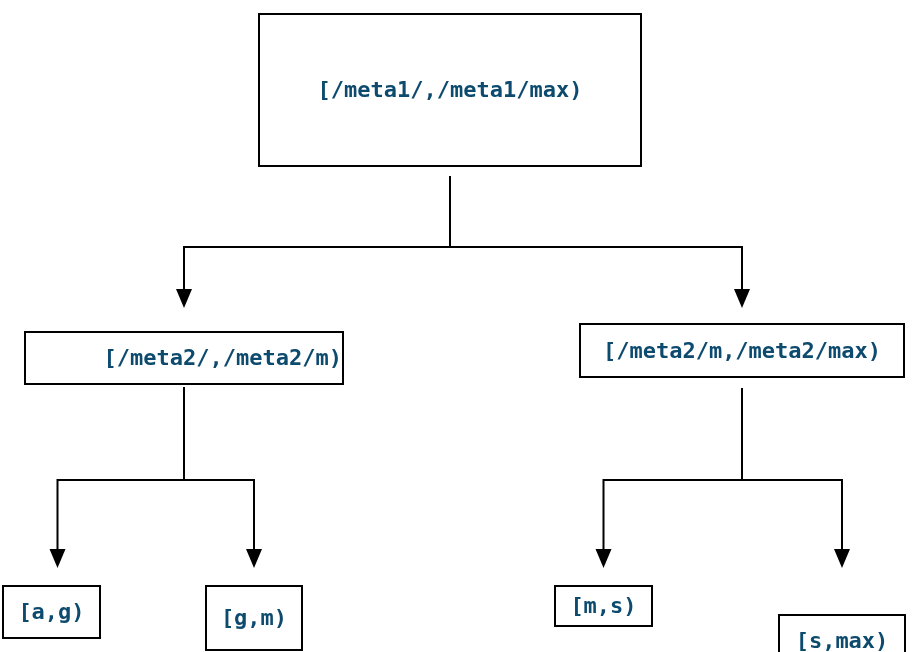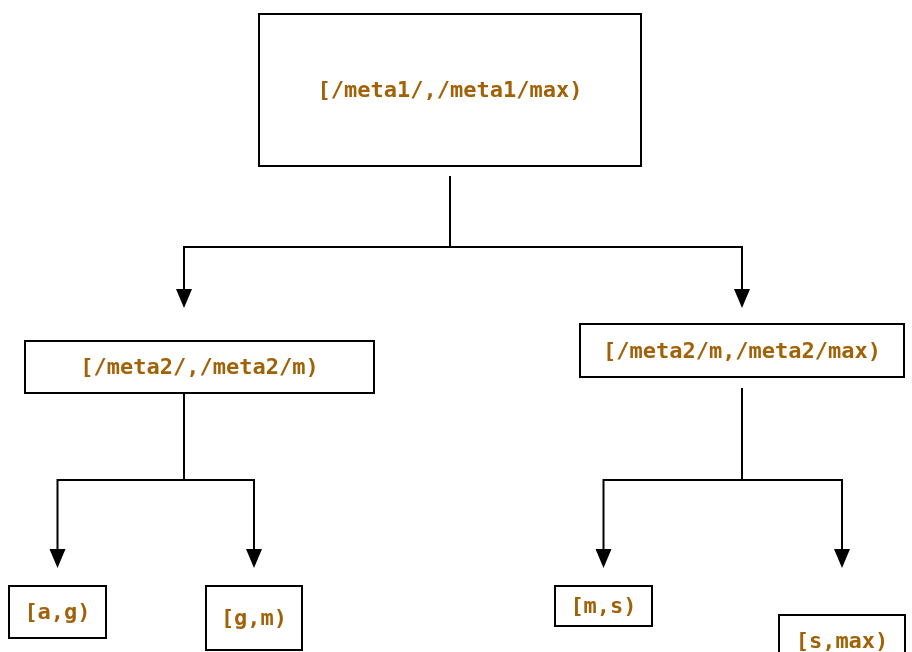--- a/index.html
+++ b/index.html
@@ -34,21 +34,21 @@
   .node {
     position: absolute;
     box-sizing: border-box;
     border: 2px solid #000000;
     background: #ffffff;
     display: flex;
     align-items: center;
     justify-content: center;
   }
   .node-label {
-    color: #a16207;
+    color: #0c4a6e;
     font-size: 22px;
     font-weight: bold;
     white-space: pre;
     line-height: 1;
   }
 </style>
 </head>
 <body>
 
 <div class="canvas">
@@ -74,29 +74,29 @@
       <path d="M603.5 549 L603.5 480 L842 480 L842 549"></path>
       <polygon points="595.5,549 611.5,549 603.5,568"></polygon>
       <polygon points="834,549 850,549 842,568"></polygon>
     </g>
   </svg>
 
   <div class="node" style="left:258px; top:13px; width:384px; height:154px;">
     <span class="node-label">[/meta1/,/meta1/max)</span>
   </div>
 
-  <div class="node" style="left:24px; top:340px; width:351px; height:54px;">
+  <div class="node" style="left:24px; top:331px; width:320px; height:54px;justify-content:flex-end;">
     <span class="node-label">[/meta2/,/meta2/m)</span>
   </div>
 
   <div class="node" style="left:579px; top:323px; width:326px; height:55px;">
     <span class="node-label">[/meta2/m,/meta2/max)</span>
   </div>
 
-  <div class="node" style="left:8px; top:585px; width:99px; height:54px;">
+  <div class="node" style="left:2px; top:585px; width:99px; height:54px;">
     <span class="node-label">[a,g)</span>
   </div>
 
   <div class="node" style="left:205px; top:585px; width:98px; height:66px;">
     <span class="node-label">[g,m)</span>
   </div>
 
   <div class="node" style="left:554px; top:585px; width:99px; height:42px;">
     <span class="node-label">[m,s)</span>
   </div>

